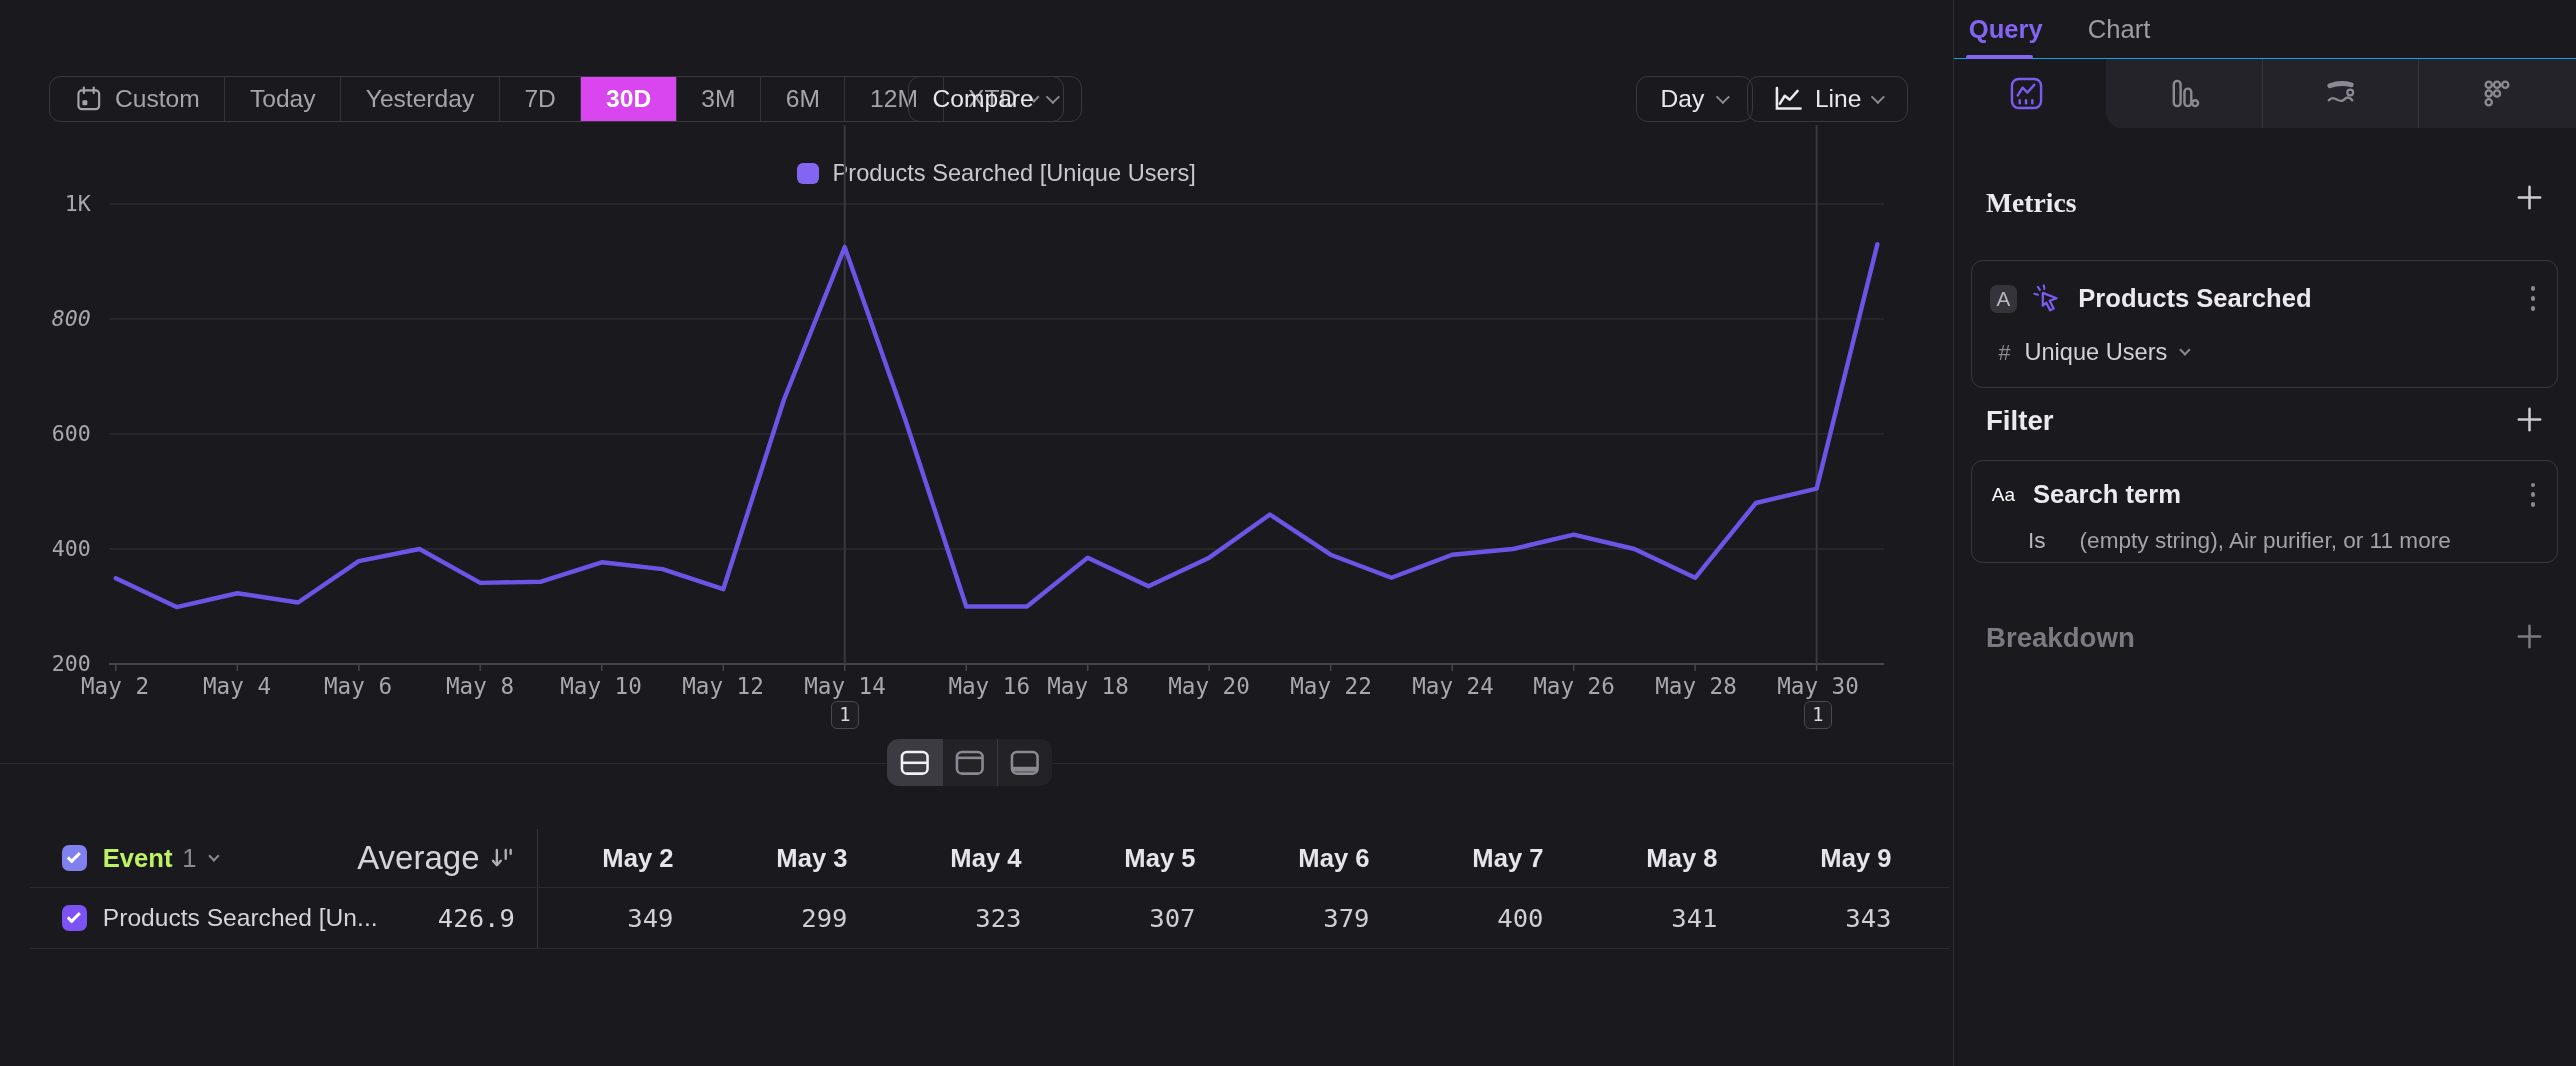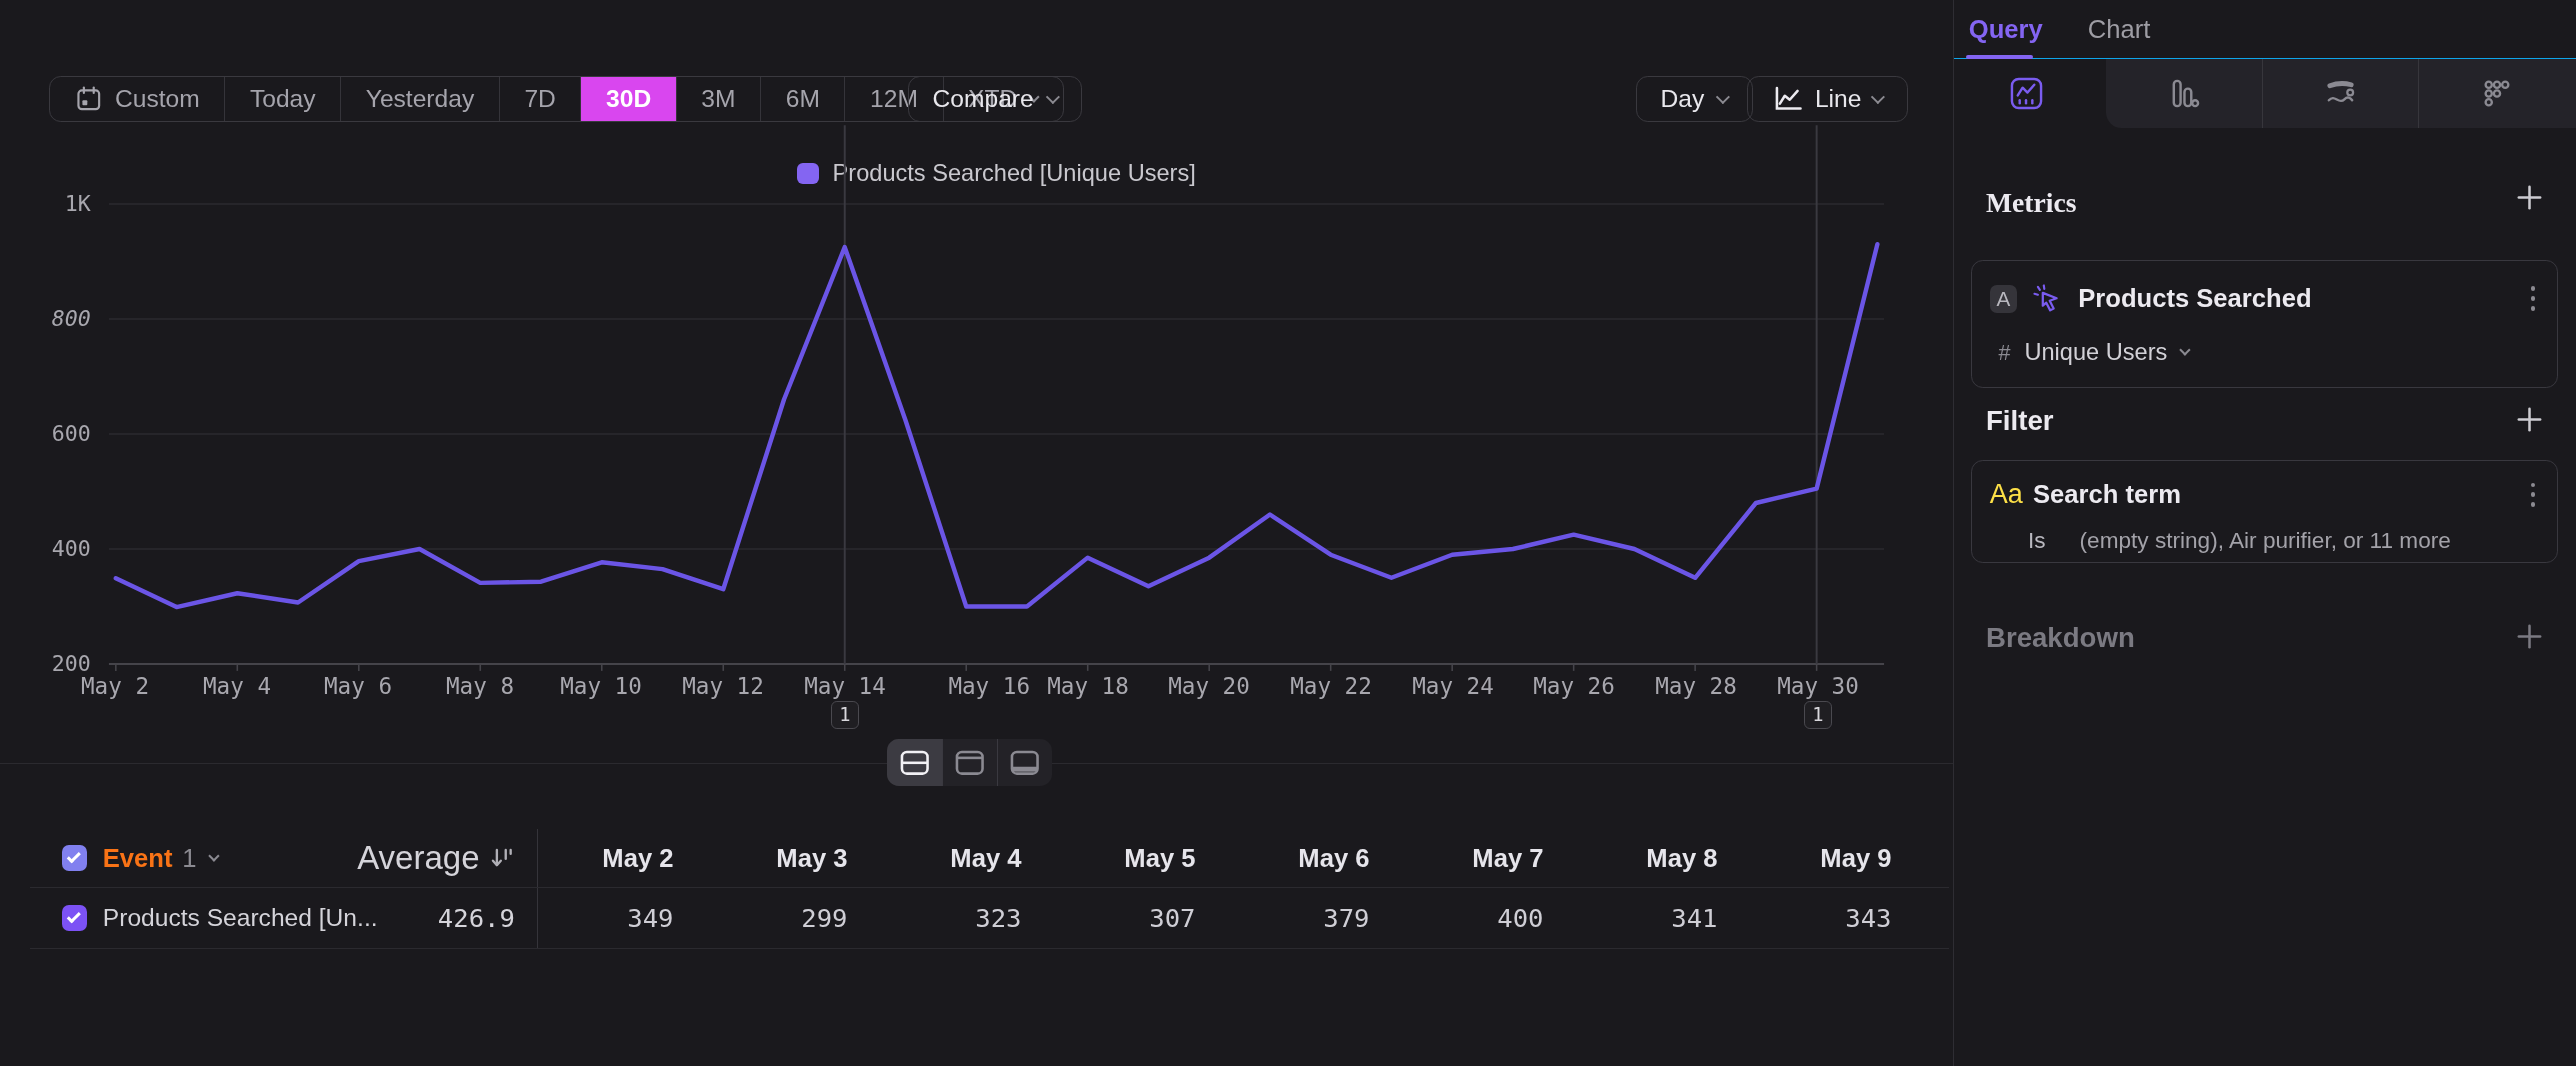--- a/index.html
+++ b/index.html
@@ -90,21 +90,21 @@
   .t-date  { text-align:right; font-size:25.6px; font-weight:700; color:#e6e5eb; }
   .t-value { text-align:right; font-size:25.6px; color:#cfced5; }
   .checkbox {
     width:25.6px; height:25.6px; border-radius:6.9px;
     display:flex; align-items:center; justify-content:center; cursor:pointer; flex:none;
   }
   .checkmark {
     width:12.8px; height:6.9px; border-left:3px solid #fff; border-bottom:3px solid #fff;
     transform:rotate(-45deg) translate(1px,-2px);
   }
-  .event-label { margin-left:15.7px; font-size:25.6px; font-weight:700; color:#f97316; }
+  .event-label { margin-left:15.7px; font-size:25.6px; font-weight:700; color:#bef264; }
   .event-count { margin-left:9.8px; font-size:25.6px; color:#8b8a91; }
   .event-chev { margin-left:13.8px; }
   .avg-wrap { margin-left:auto; display:flex; align-items:center; gap:9.8px; }
   .avg-label { font-size:33px; font-weight:400; color:#d5d4da; }
   .row-name { margin-left:15.7px; font-size:24.6px; color:#d5d4da; white-space:nowrap; }
   .row-avg { margin-left:auto; font-size:25.6px; color:#d5d4da; }
 
   
   .sidebar-divider { position:absolute; left:1953px; top:0; width:1px; height:1067px; background:#2e2d33; }
   .tab-strip {
@@ -131,21 +131,21 @@
     border:1.5px solid #39383f; border-radius:11.8px;
   }
   .card-row1 { position:absolute; left:17.7px; right:17.7px; display:flex; align-items:center; }
   .letter-badge {
     width:27.6px; height:27.6px; border-radius:6.9px; background:#35343a;
     color:#b8b7be; font-size:20.7px; display:flex; align-items:center; justify-content:center; flex:none;
   }
   .metric-name { margin-left:15.7px; font-size:25.6px; font-weight:700; color:#eceaf0; }
   .kebab { margin-left:auto; display:flex; flex-direction:column; gap:4.9px; cursor:pointer; padding:3.9px; }
   .kebab i { width:4.9px; height:4.9px; border-radius:50%; background:#8b8a91; }
-  .type-badge { font-size:27px; color:#fde047; width:27.6px; text-align:center; flex:none; }
+  .type-badge { font-size:19px; color:#ffffff; width:27.6px; text-align:center; flex:none; }
 
   .measure-row { position:absolute; display:flex; align-items:center; gap:13.8px; cursor:pointer; }
   .hash { font-size:21.6px; color:#8b8a91; }
   .measurement { font-size:23.6px; color:#d2d1d7; }
   .op { font-size:22.6px; color:#b9b8bf; }
   .filter-value { font-size:22.6px; color:#a3a2a9; }
 </style>
 </head>
 <body>
 

